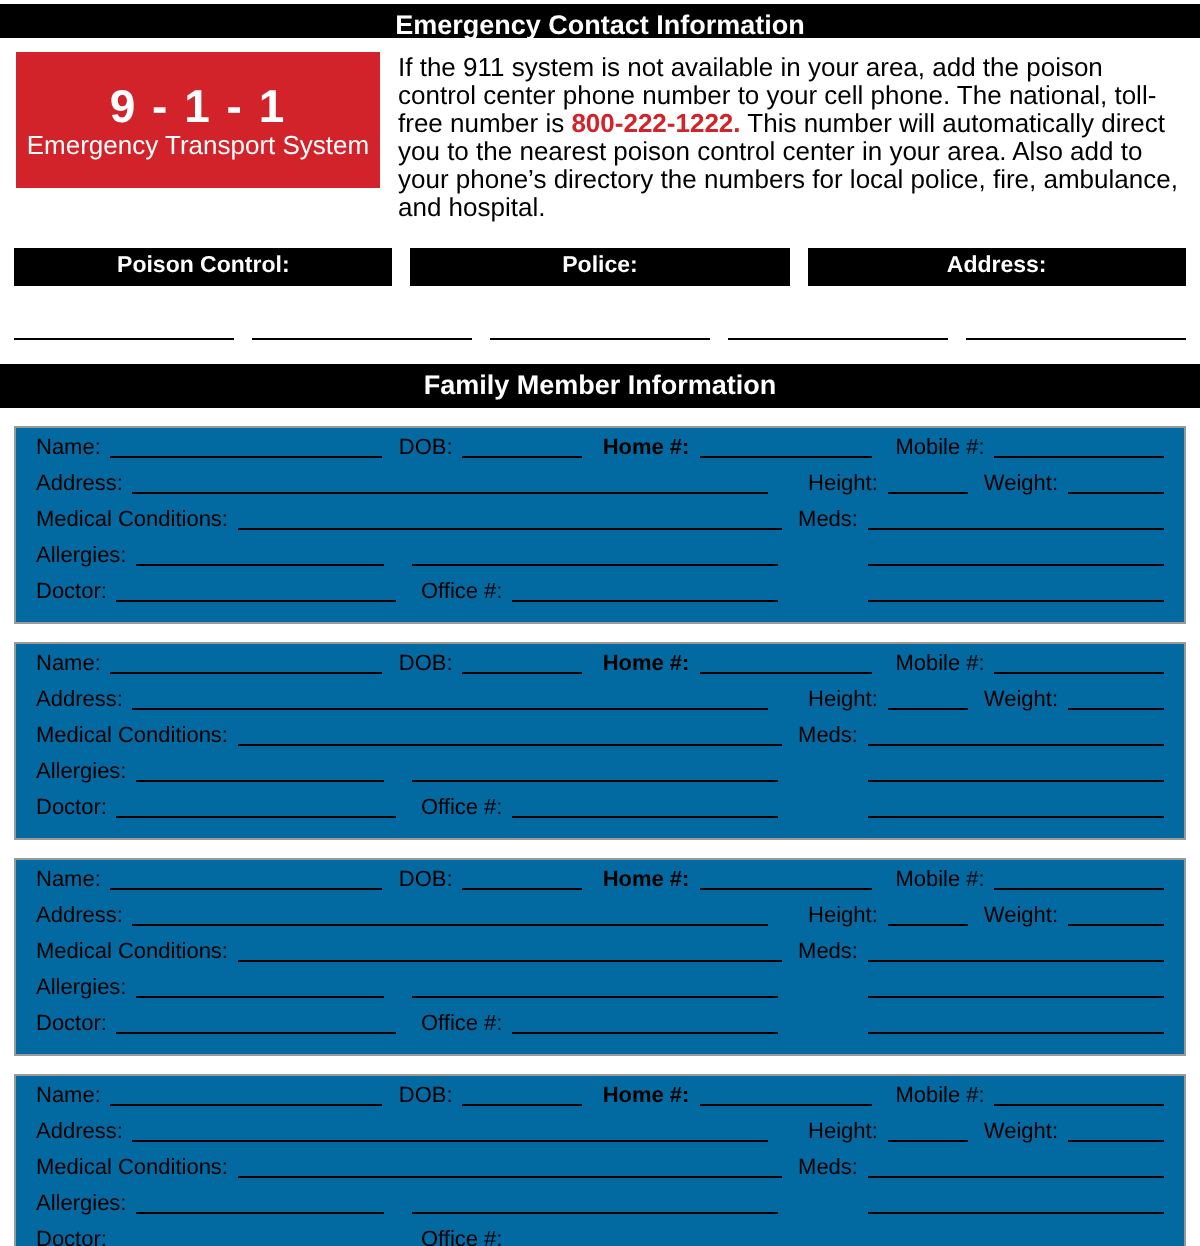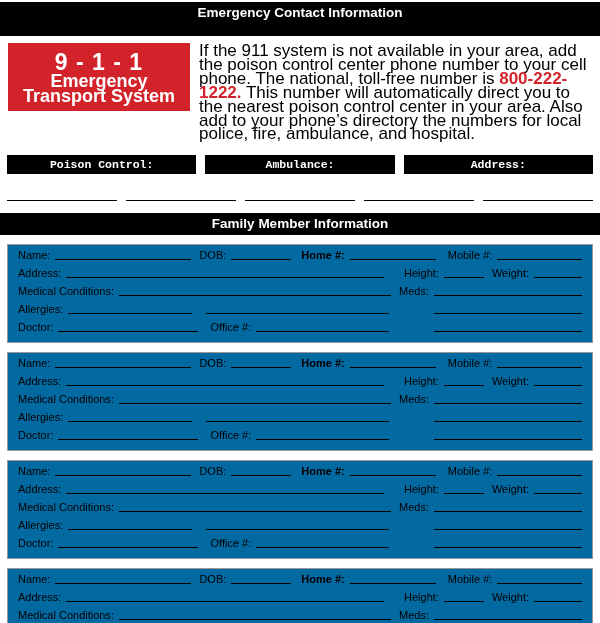--- a/index.html
+++ b/index.html
@@ -11,42 +11,42 @@
     font-family: "Liberation Sans", sans-serif;
     overflow: hidden;
   }
   .bar {
     background: #000;
     color: #fff;
     font-weight: bold;
     text-align: center;
     font-size: 13.5px;
   }
-  .top-bar { margin-top: 2px; height: 34px; line-height: 21px; }
+  .top-bar { margin-top: 2px; height: 17px; line-height: 21px; }
 
   
   .intro-row { display: flex; padding: 0 8px; margin-top: 7px; }
   .box-911 {
     background: #d2232a;
     width: 182px; min-width: 182px; height: 68px;
     color: #fff; text-align: center;
     display: flex; flex-direction: column; justify-content: center;
   }
   .n911 { font-size: 23px; font-weight: bold; letter-spacing: 1px; line-height: 24px; }
   .sub911 { font-size: 11px; font-weight: bold; line-height: 13px; }
-  .ets911 { font-size: 18px; font-weight: bold; line-height: 15px; }
+  .ets911 { font-size: 13px; font-weight: normal; line-height: 15px; }
   .intro-text {
     margin-left: 9px; flex: 1;
-    font-size: 17px; line-height: 13.9px;
+    font-size: 13px; line-height: 13.9px;
     padding-top: 1px;
   }
   .phone-red { color: #d2232a; font-weight: bold; }
 
   
-  .contacts { display: flex; gap: 9px; padding: 0 7px; margin-top: 14px; font-family: Liberation Mono, monospace; }
+  .contacts { display: flex; gap: 9px; padding: 0 7px; margin-top: 14px; }
   .contact-box {
     flex: 1; background: #000; color: #fff;
     font-weight: bold; font-size: 11.5px;
     text-align: center; height: 19px; line-height: 19px;
   }
   .contact-lines { display: flex; gap: 9px; padding: 0 7px; margin-top: 26px; }
   .contact-line { flex: 1; border-bottom: 1.4px solid #000; height: 1px; }
 
   .family-bar { margin-top: 12px; height: 22px; line-height: 22px; }
 
@@ -77,21 +77,21 @@
 <div class="intro-row">
   <div class="box-911" style="background: rgb(210, 35, 42); color: rgb(255, 255, 255);">
     <div class="n911">9 - 1 - 1</div>
     <div class="ets911">Emergency Transport System</div>
   </div>
   <div class="intro-text"><span>If the 911 system is not available in your area, add the poison control center phone number to your cell phone. The national, toll-free number is </span><span class="phone-red" style="color: rgb(210, 35, 42);">800-222-1222.</span><span> This number will automatically direct you to the nearest poison control center in your area. Also add to your phone’s directory the numbers for local police, fire, ambulance, and hospital.</span></div>
 </div>
 
 <div class="contacts">
   <div class="contact-box">Poison Control:</div>
-  <div class="contact-box">Ambulance:</div>
+  <div class="contact-box">Police:</div>
   <div class="contact-box">Address:</div>
 </div>
 <div class="contact-lines">
   <div class="contact-line"></div>
   <div class="contact-line"></div>
   <div class="contact-line"></div>
   <div class="contact-line"></div>
   <div class="contact-line"></div>
 </div>
 

